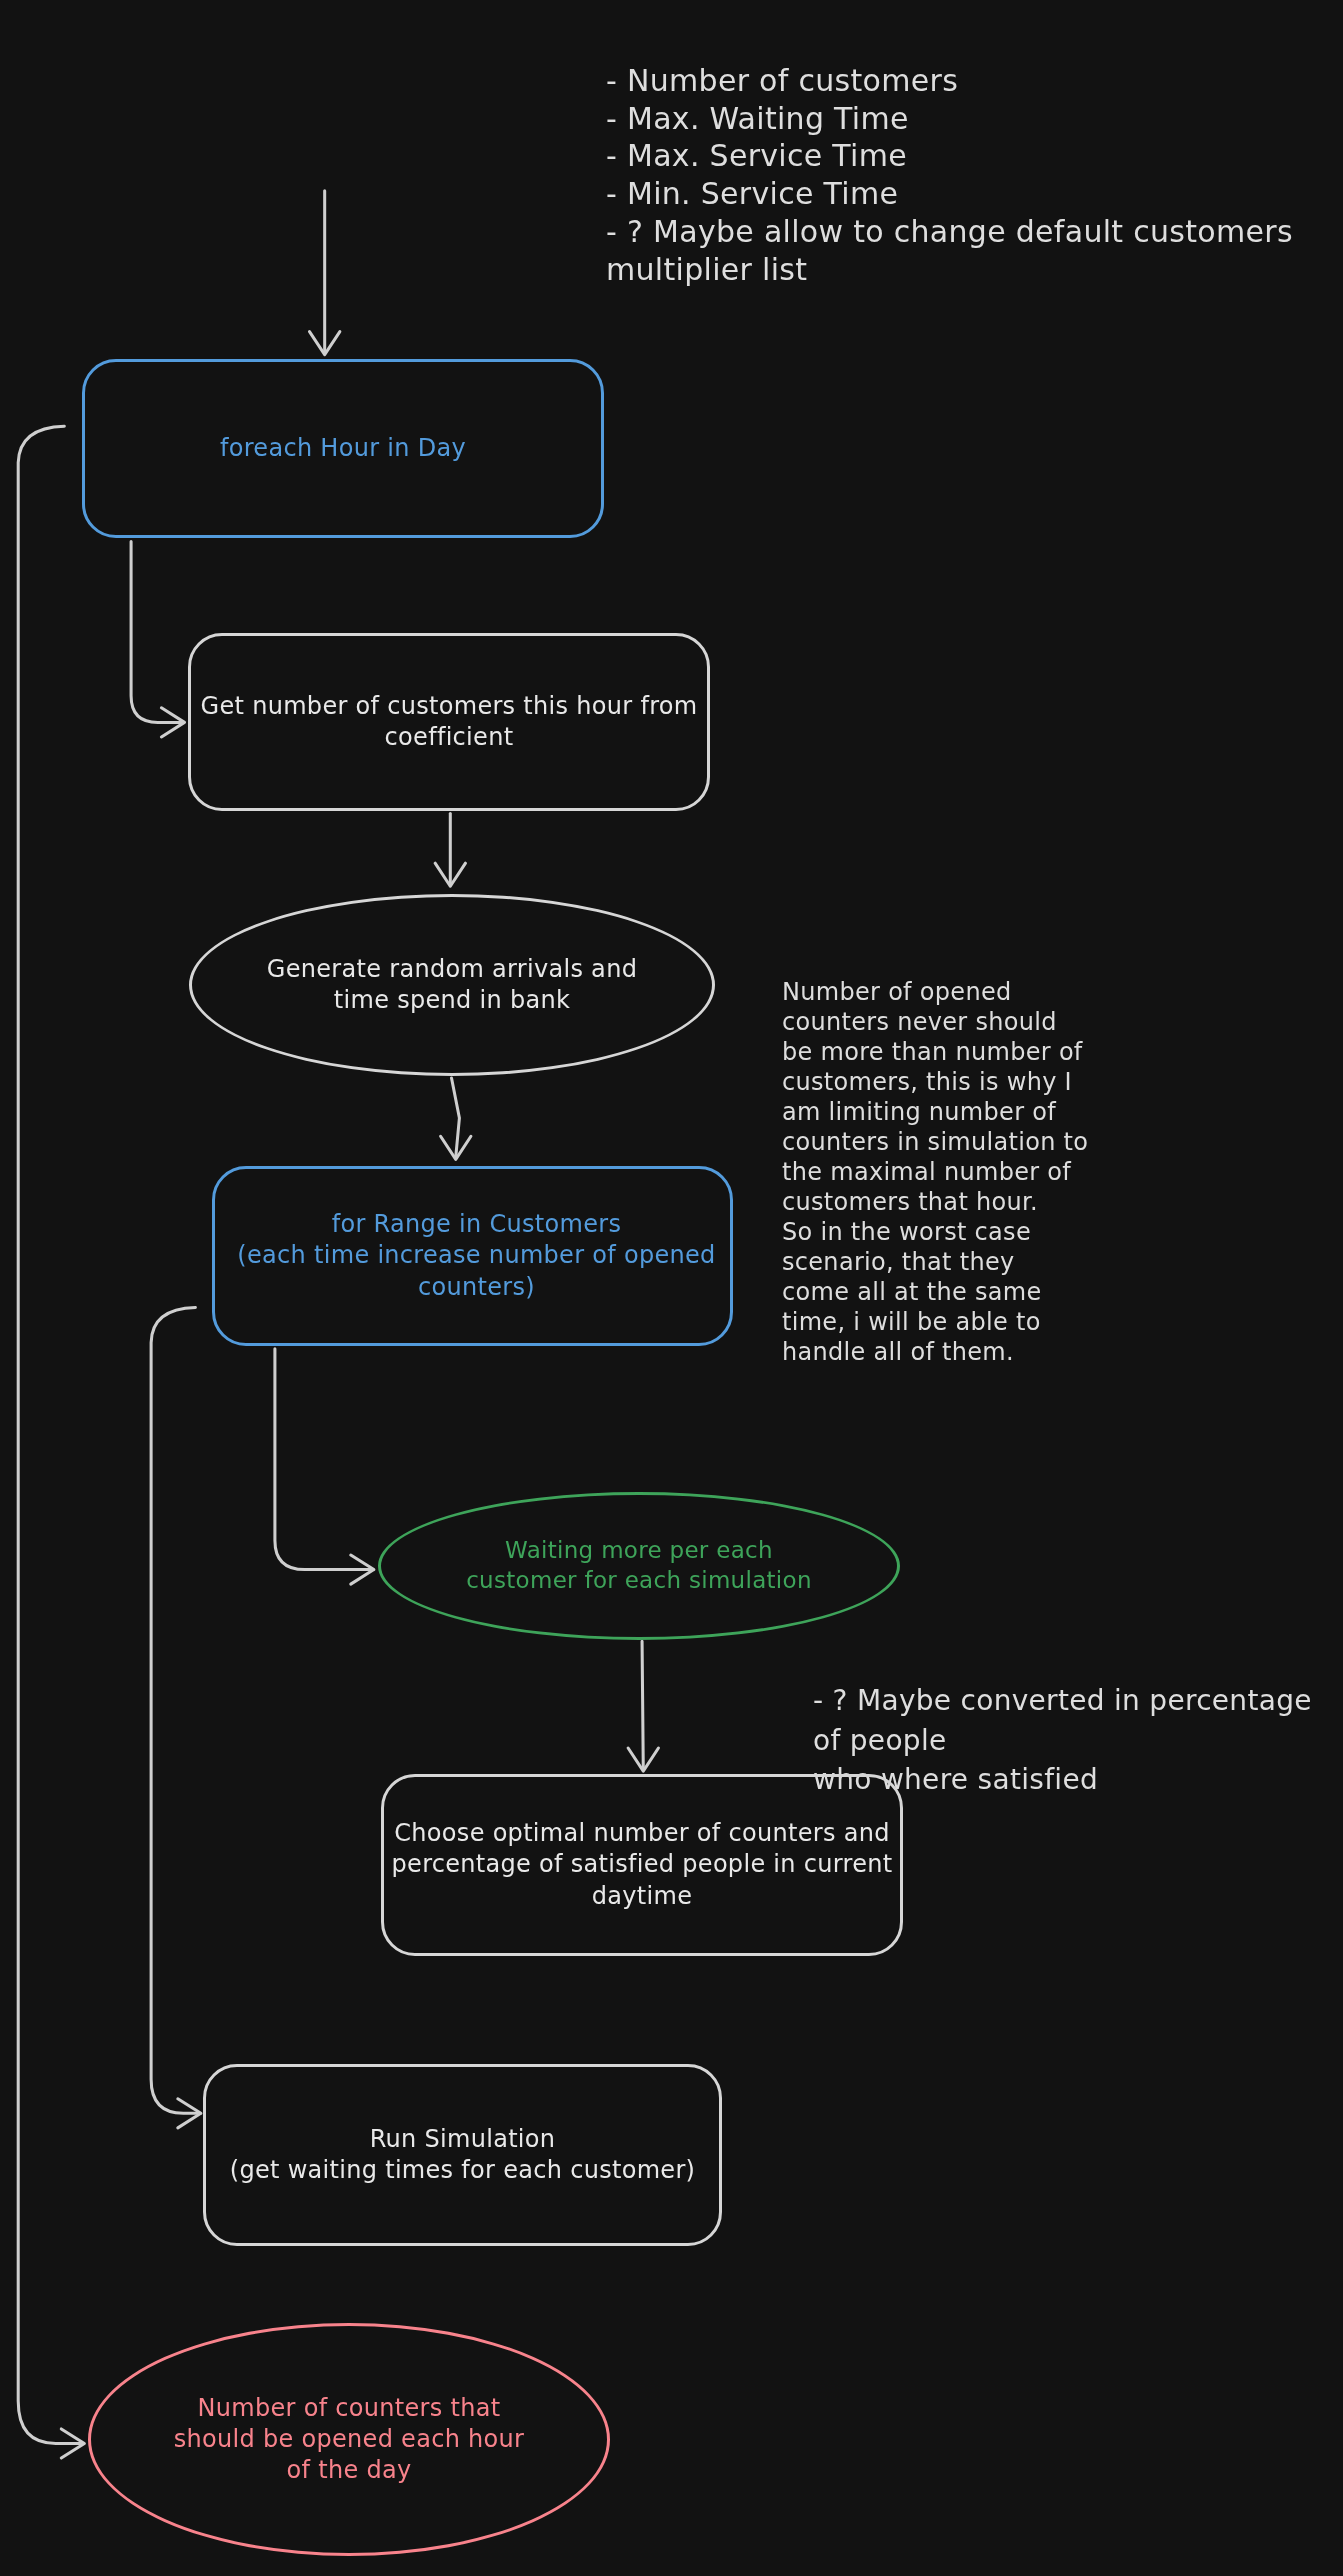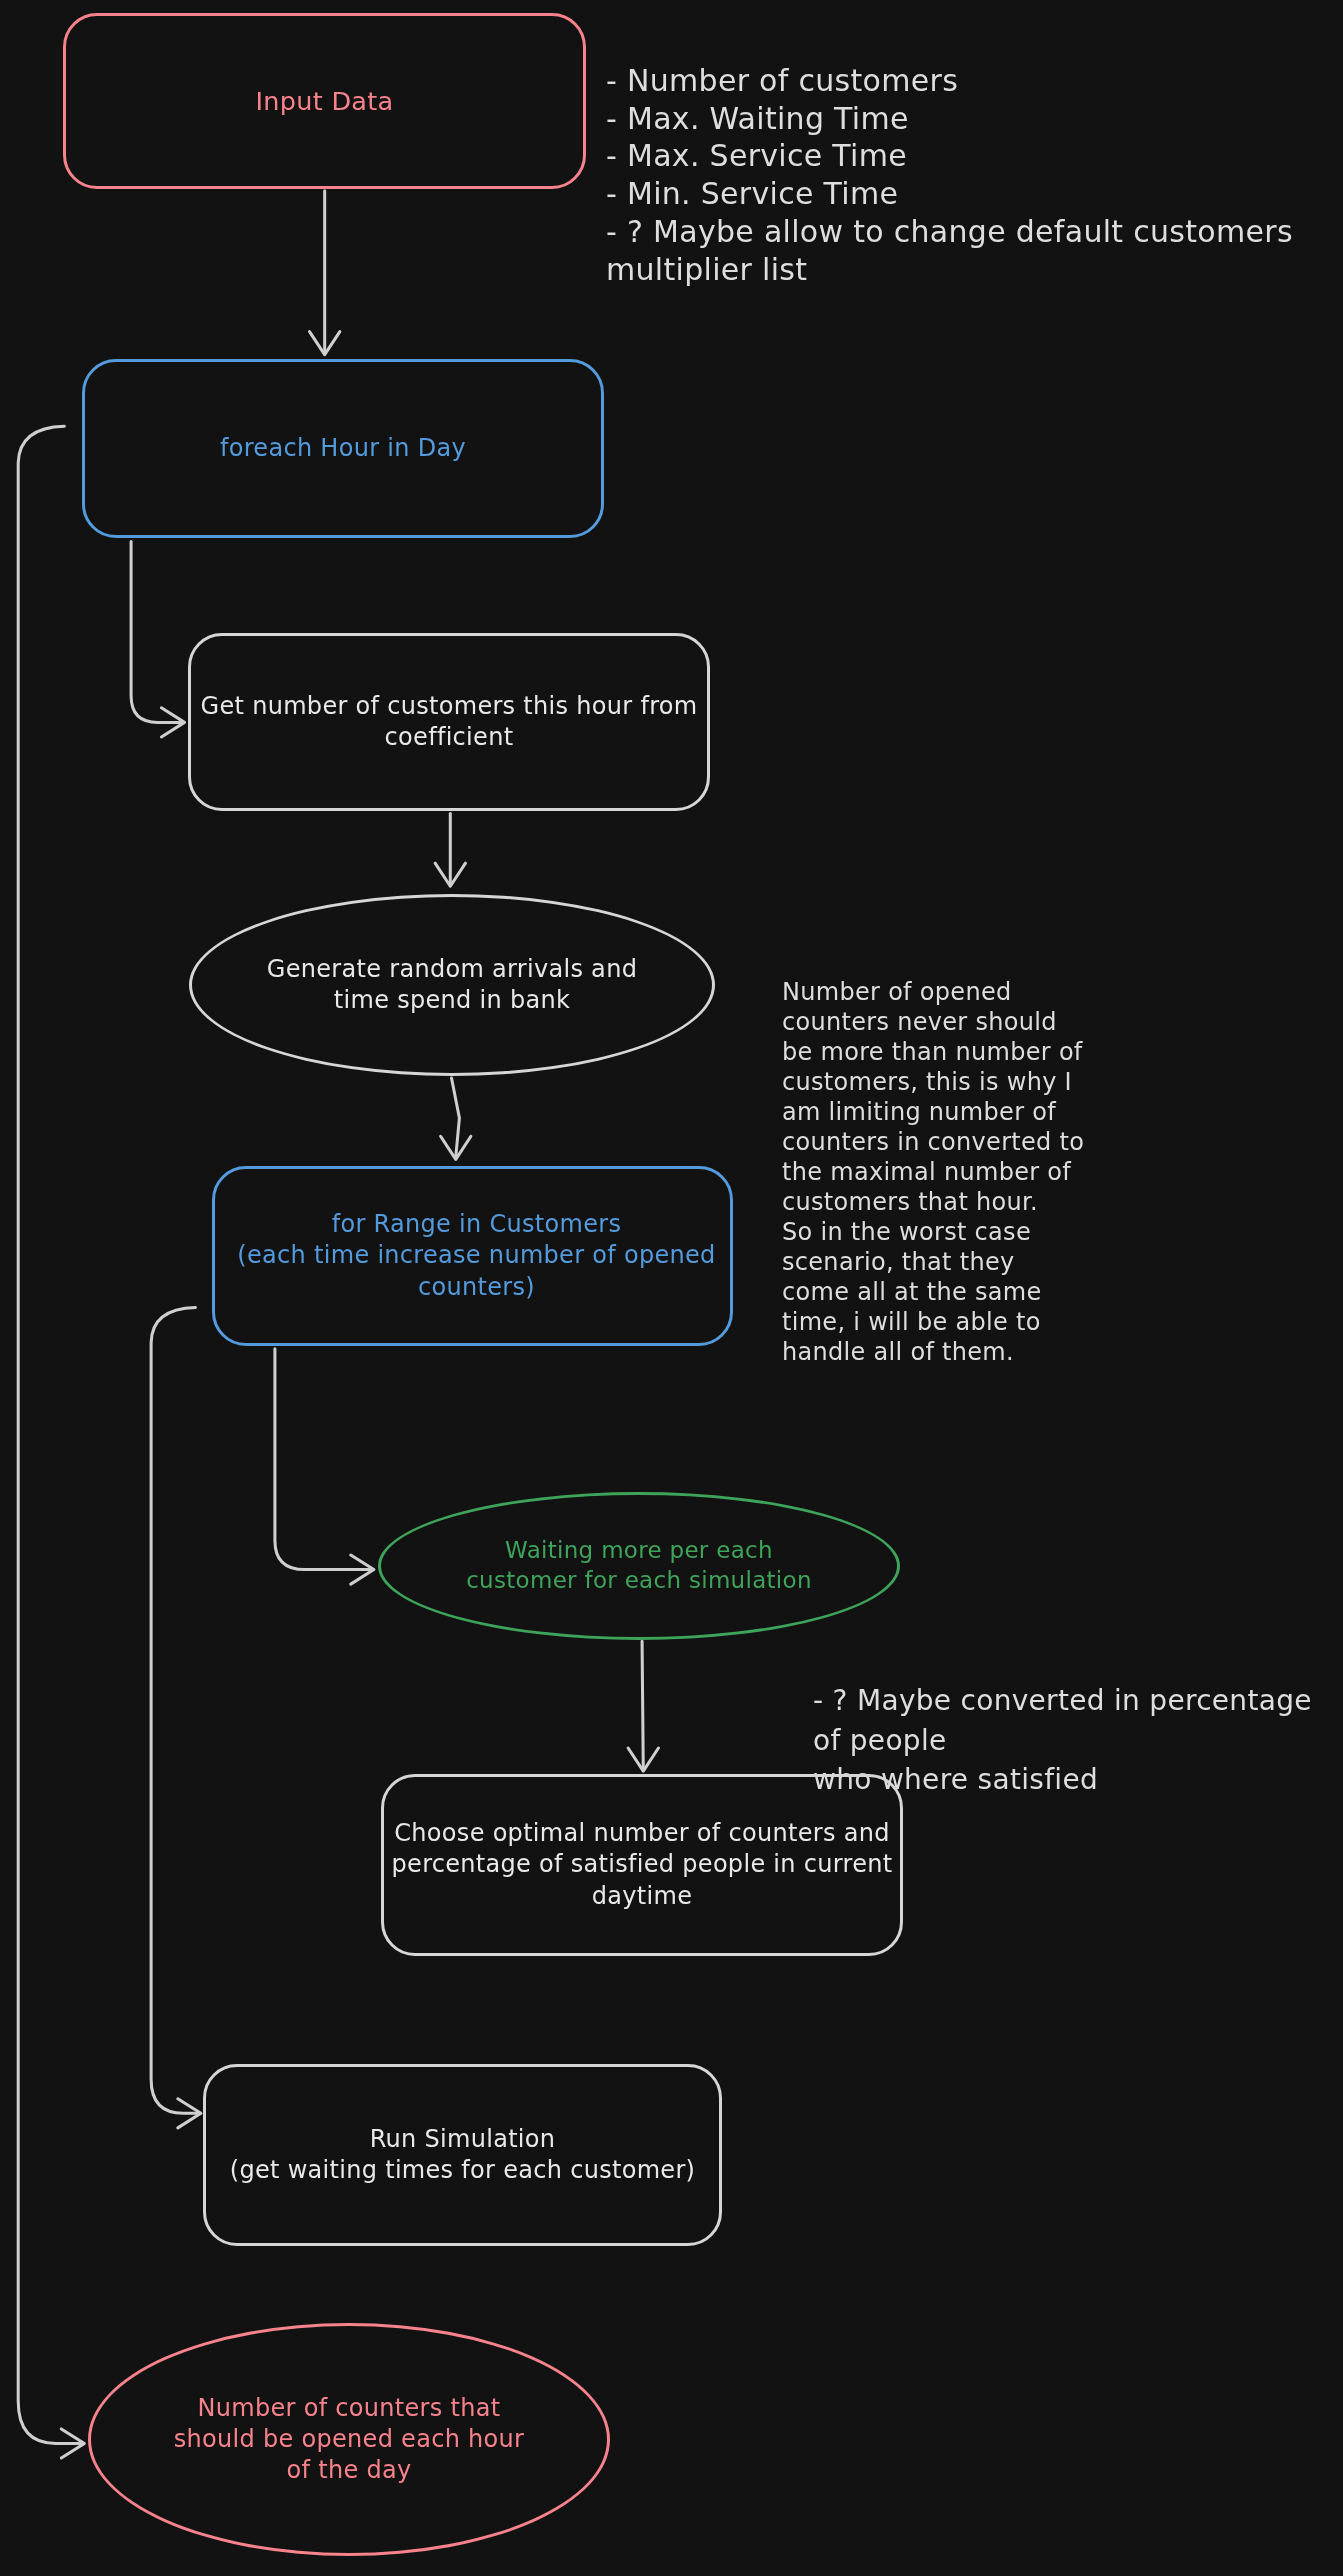--- a/index.html
+++ b/index.html
@@ -74,23 +74,20 @@
     <g>
       <path d="M322 2154 Q250 2156 249 2212 L249 3426 Q249 3482 302 3482 L325 3482"></path>
       <path d="M293 3458 L331 3482 M293 3506 L331 3482"></path>
     </g>
     <g>
       <path d="M106 702 Q32 704 30 762 L30 3956 Q30 4026 92 4026 L133 4026"></path>
       <path d="M101 4002 L139 4026 M101 4050 L139 4026"></path>
     </g>
   </svg>
 
-  <div class="node rect b-red n-input-data">
-    <span>Input Data</span>
-  </div>
 
   <div class="note note-input-list">
     <span>- Number of customers
 - Max. Waiting Time
 - Max. Service Time
 - Min. Service Time
 - ? Maybe allow to change default customers multiplier list</span>
   </div>
 
   <div class="node rect b-blue n-foreach">
@@ -106,21 +103,21 @@
     <span>Get number of customers this hour from
 coefficient</span>
   </div>
 
   <div class="note note-counters">
     <span>Number of opened
 counters never should
 be more than number of
 customers, this is why I
 am limiting number of
-counters in converted to
+counters in simulation to
 the maximal number of
 customers that hour.
 So in the worst case
 scenario, that they
 come all at the same
 time, i will be able to
 handle all of them.</span>
   </div>
 
   <div class="node rect b-blue n-forrange">

